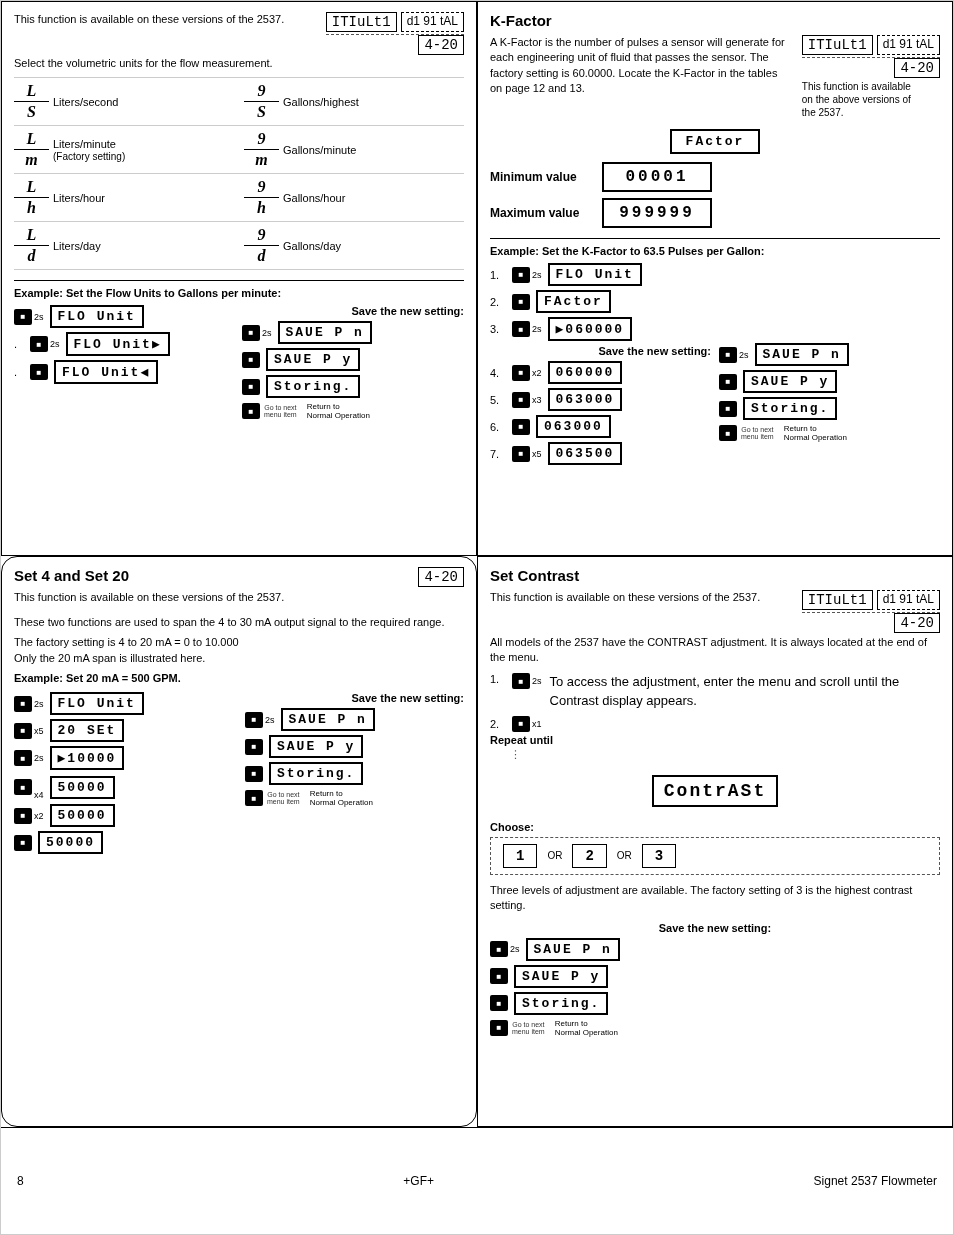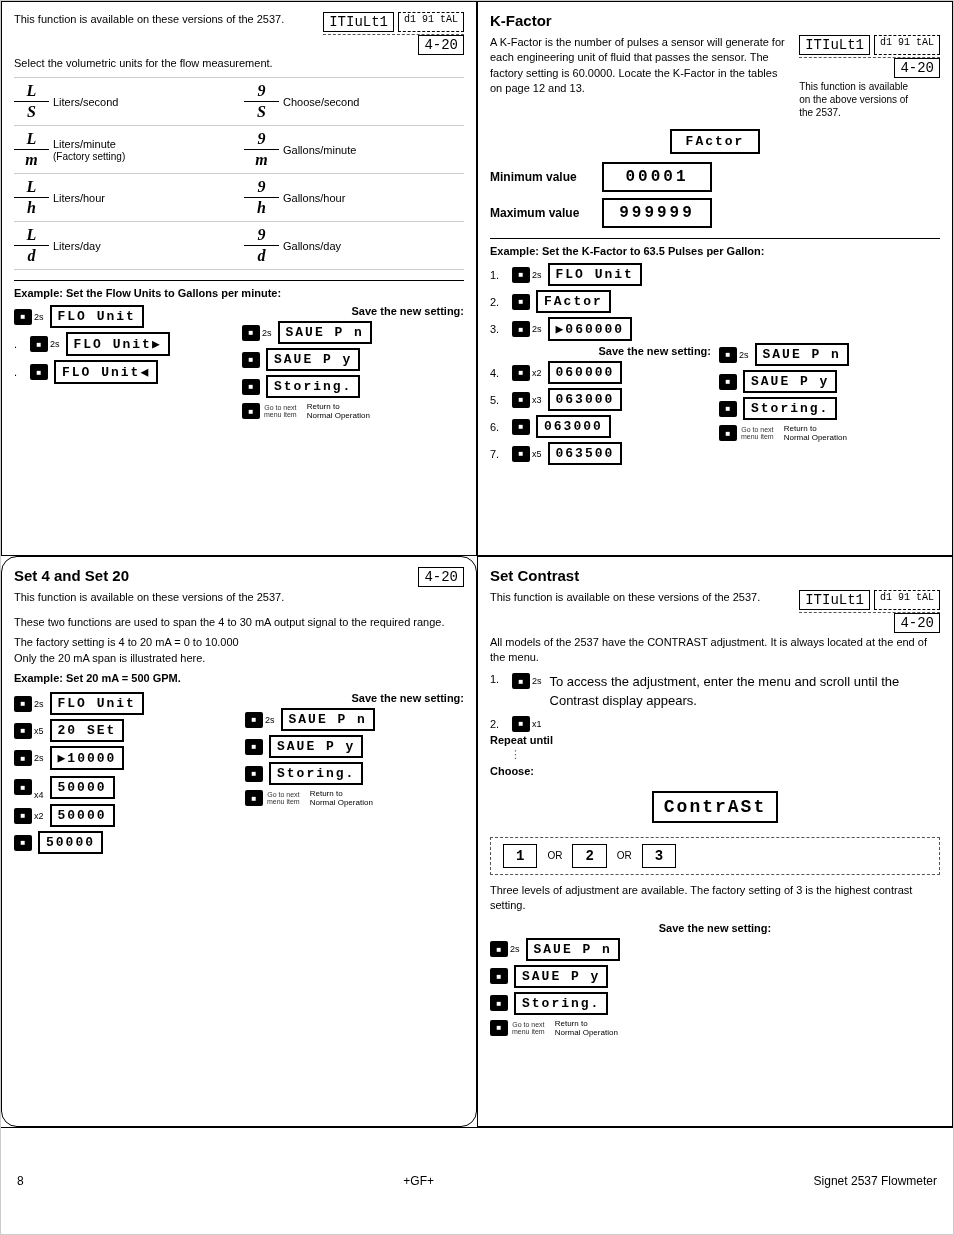--- a/index.html
+++ b/index.html
@@ -86,22 +86,22 @@
       font-family: 'Courier New', monospace;
       white-space: nowrap;
     }
 
     .chip-dashed {
       border-top: 1.5px dashed #000;
       border-bottom: 1.5px dashed #000;
       border-left: 1.5px solid #000;
       border-right: 1.5px solid #000;
       padding: 1px 5px;
-      font-size: 10px;
-      font-family: Liberation Mono, monospace;
+      font-size: 12px;
+      font-family: Liberation Sans, sans-serif;
     }
 
     
     .units-table {
       width: 100%;
       margin: 8px 0;
     }
 
     .units-row {
       display: flex;
@@ -305,21 +305,21 @@
           <span>L</span>
           <div class="fraction-line"></div>
           <span>S</span>
         </div>
         <div class="unit-label">Liters/second</div>
         <div class="unit-symbol-right">
           <span>9</span>
           <div class="fraction-line"></div>
           <span>S</span>
         </div>
-        <div class="unit-label-right">Choose/second</div>
+        <div class="unit-label-right">Gallons/highest</div>
       </div>
 
       <div class="units-row">
         <div class="unit-symbol">
           <span>L</span>
           <div class="fraction-line"></div>
           <span>m</span>
         </div>
         <div class="unit-label">Liters/minute<br><span style="font-size:10px;">(Factory setting)</span></div>
         <div class="unit-symbol-right">
@@ -694,25 +694,25 @@
       <div style="min-width:14px; font-size:11px;">2.</div>
       <div class="button-group">
         <span class="button-black">■</span>
         <span style="font-size:9px;">x1</span>
       </div>
     </div>
 
     <div style="font-size:11px; font-weight:bold; margin-left:0; margin-bottom:2px;">Repeat until</div>
     <div style="font-size:11px; margin-left:20px; color:#555; margin-bottom:4px;">⋮</div>
 
-    <div style="font-size:11px; font-weight:bold; margin-bottom:4px;">Choose:</div>
-
     <div style="display:flex; justify-content:center; margin:8px 0;">
       <span class="contrast-display">ContrASt</span>
     </div>
+
+    <div style="font-size:11px; font-weight:bold; margin-bottom:4px;">Choose:</div>
 
     <div style="display:flex; align-items:center; gap:10px; border: 1.5px dashed #555; padding:6px 12px; margin-bottom:8px;">
       <span class="choose-box">1</span>
       <span style="font-size:10px;">OR</span>
       <span class="choose-box">2</span>
       <span style="font-size:10px;">OR</span>
       <span class="choose-box">3</span>
     </div>
 
     <div style="font-size:11px; line-height:1.4; margin-bottom:8px;">Three levels of adjustment are available. The factory setting of 3 is the highest contrast setting.</div>

